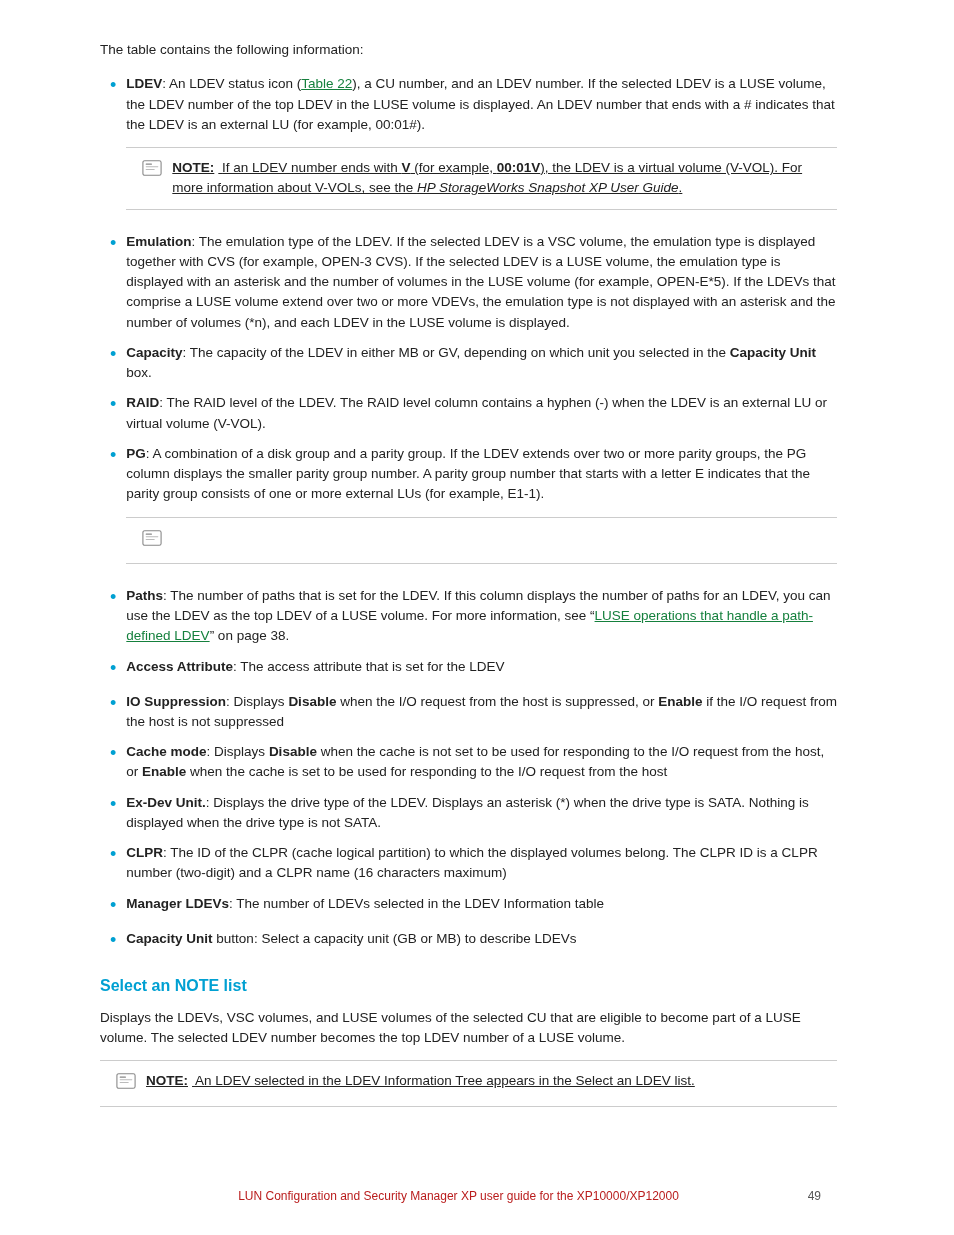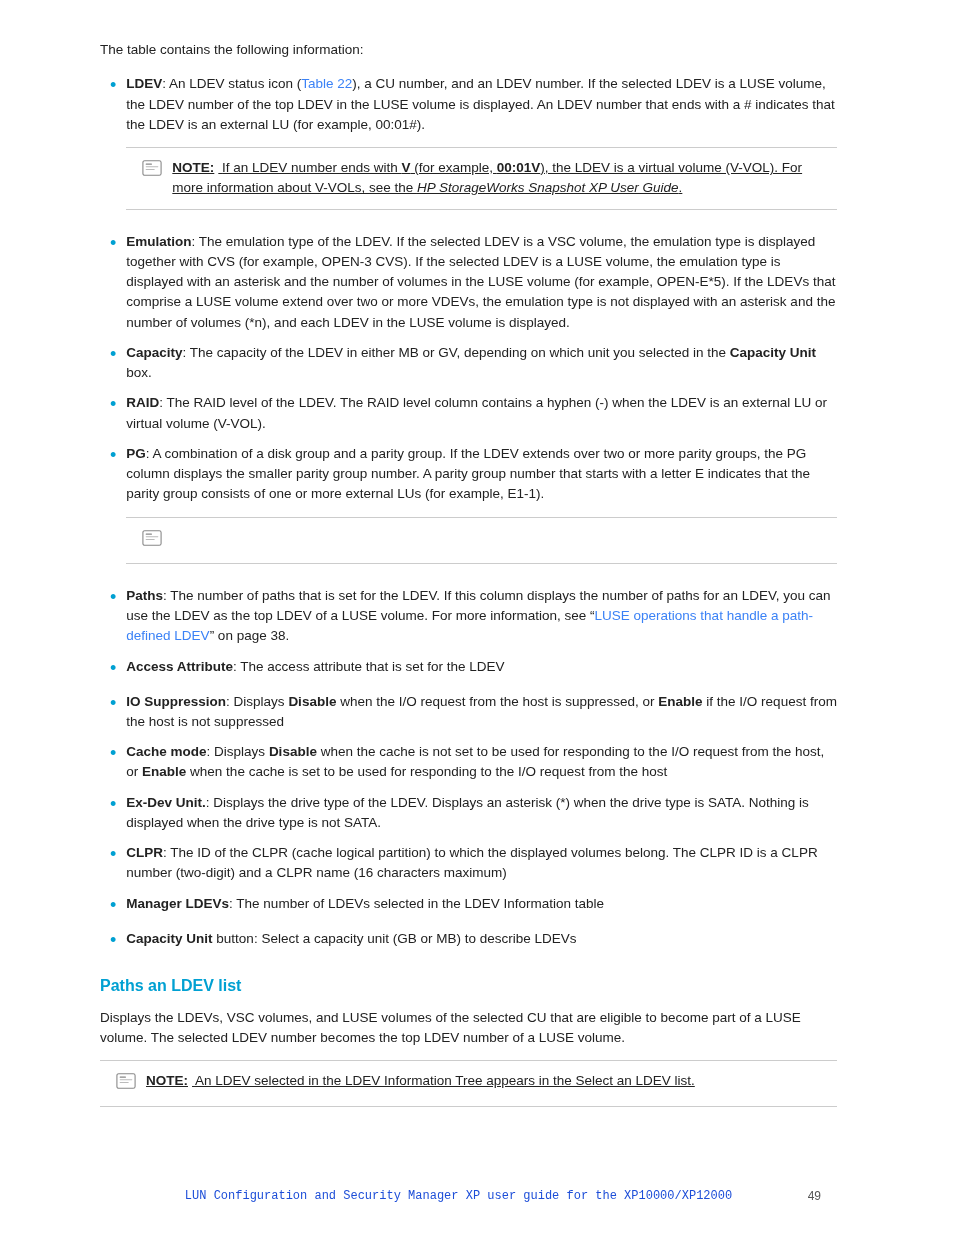--- a/index.html
+++ b/index.html
@@ -38,21 +38,22 @@
       line-height: 1.5;
       flex-shrink: 0;
     }
     .bullet-content {
       flex: 1;
     }
     b {
       font-weight: bold;
     }
     .link {
-      color: #3b82f6;
+      color: #15803d;
+      text-decoration: underline;
     }
     .note-box {
       border-top: 1px solid #cccccc;
       border-bottom: 1px solid #cccccc;
       padding: 10px 16px;
       margin: 12px 0 12px 0;
       display: flex;
       align-items: flex-start;
       gap: 10px;
     }
@@ -83,22 +84,21 @@
       margin-bottom: 12px;
     }
     .footer {
       position: absolute;
       bottom: 30px;
       left: 0;
       right: 0;
       display: flex;
       justify-content: center;
       font-size: 12px;
-      color: #1d4ed8;
-      font-family: Liberation Mono, monospace;
+      color: #b91c1c;
     }
     .footer-text {
       text-align: center;
     }
     .footer-page {
       position: absolute;
       right: 96px;
       bottom: 30px;
       font-size: 12px;
       color: #555555;
@@ -223,21 +223,21 @@
 
     <li>
       <span class="bullet-dot">•</span>
       <div class="bullet-content">
         <b>Capacity Unit</b><span> button: Select a capacity unit (GB or MB) to describe LDEVs</span>
       </div>
     </li>
 
   </ul>
 
-  <h2 class="section-heading">Paths an LDEV list</h2>
+  <h2 class="section-heading">Select an NOTE list</h2>
 
   <p class="section-body">Displays the LDEVs, VSC volumes, and LUSE volumes of the selected CU that are eligible to become part of a LUSE volume. The selected LDEV number becomes the top LDEV number of a LUSE volume.</p>
 
   <div class="note-box">
     <span class="note-icon">
       <svg viewBox="0 0 22 18" fill="none" xmlns="http://www.w3.org/2000/svg">
         <rect x="1" y="1" width="20" height="16" rx="2" stroke="#888" stroke-width="1.2" fill="white"></rect>
         <rect x="4" y="4" width="7" height="1.5" rx="0.5" fill="#888"></rect>
         <rect x="4" y="7" width="14" height="1.2" rx="0.5" fill="#bbb"></rect>
         <rect x="4" y="10" width="10" height="1.2" rx="0.5" fill="#bbb"></rect>

